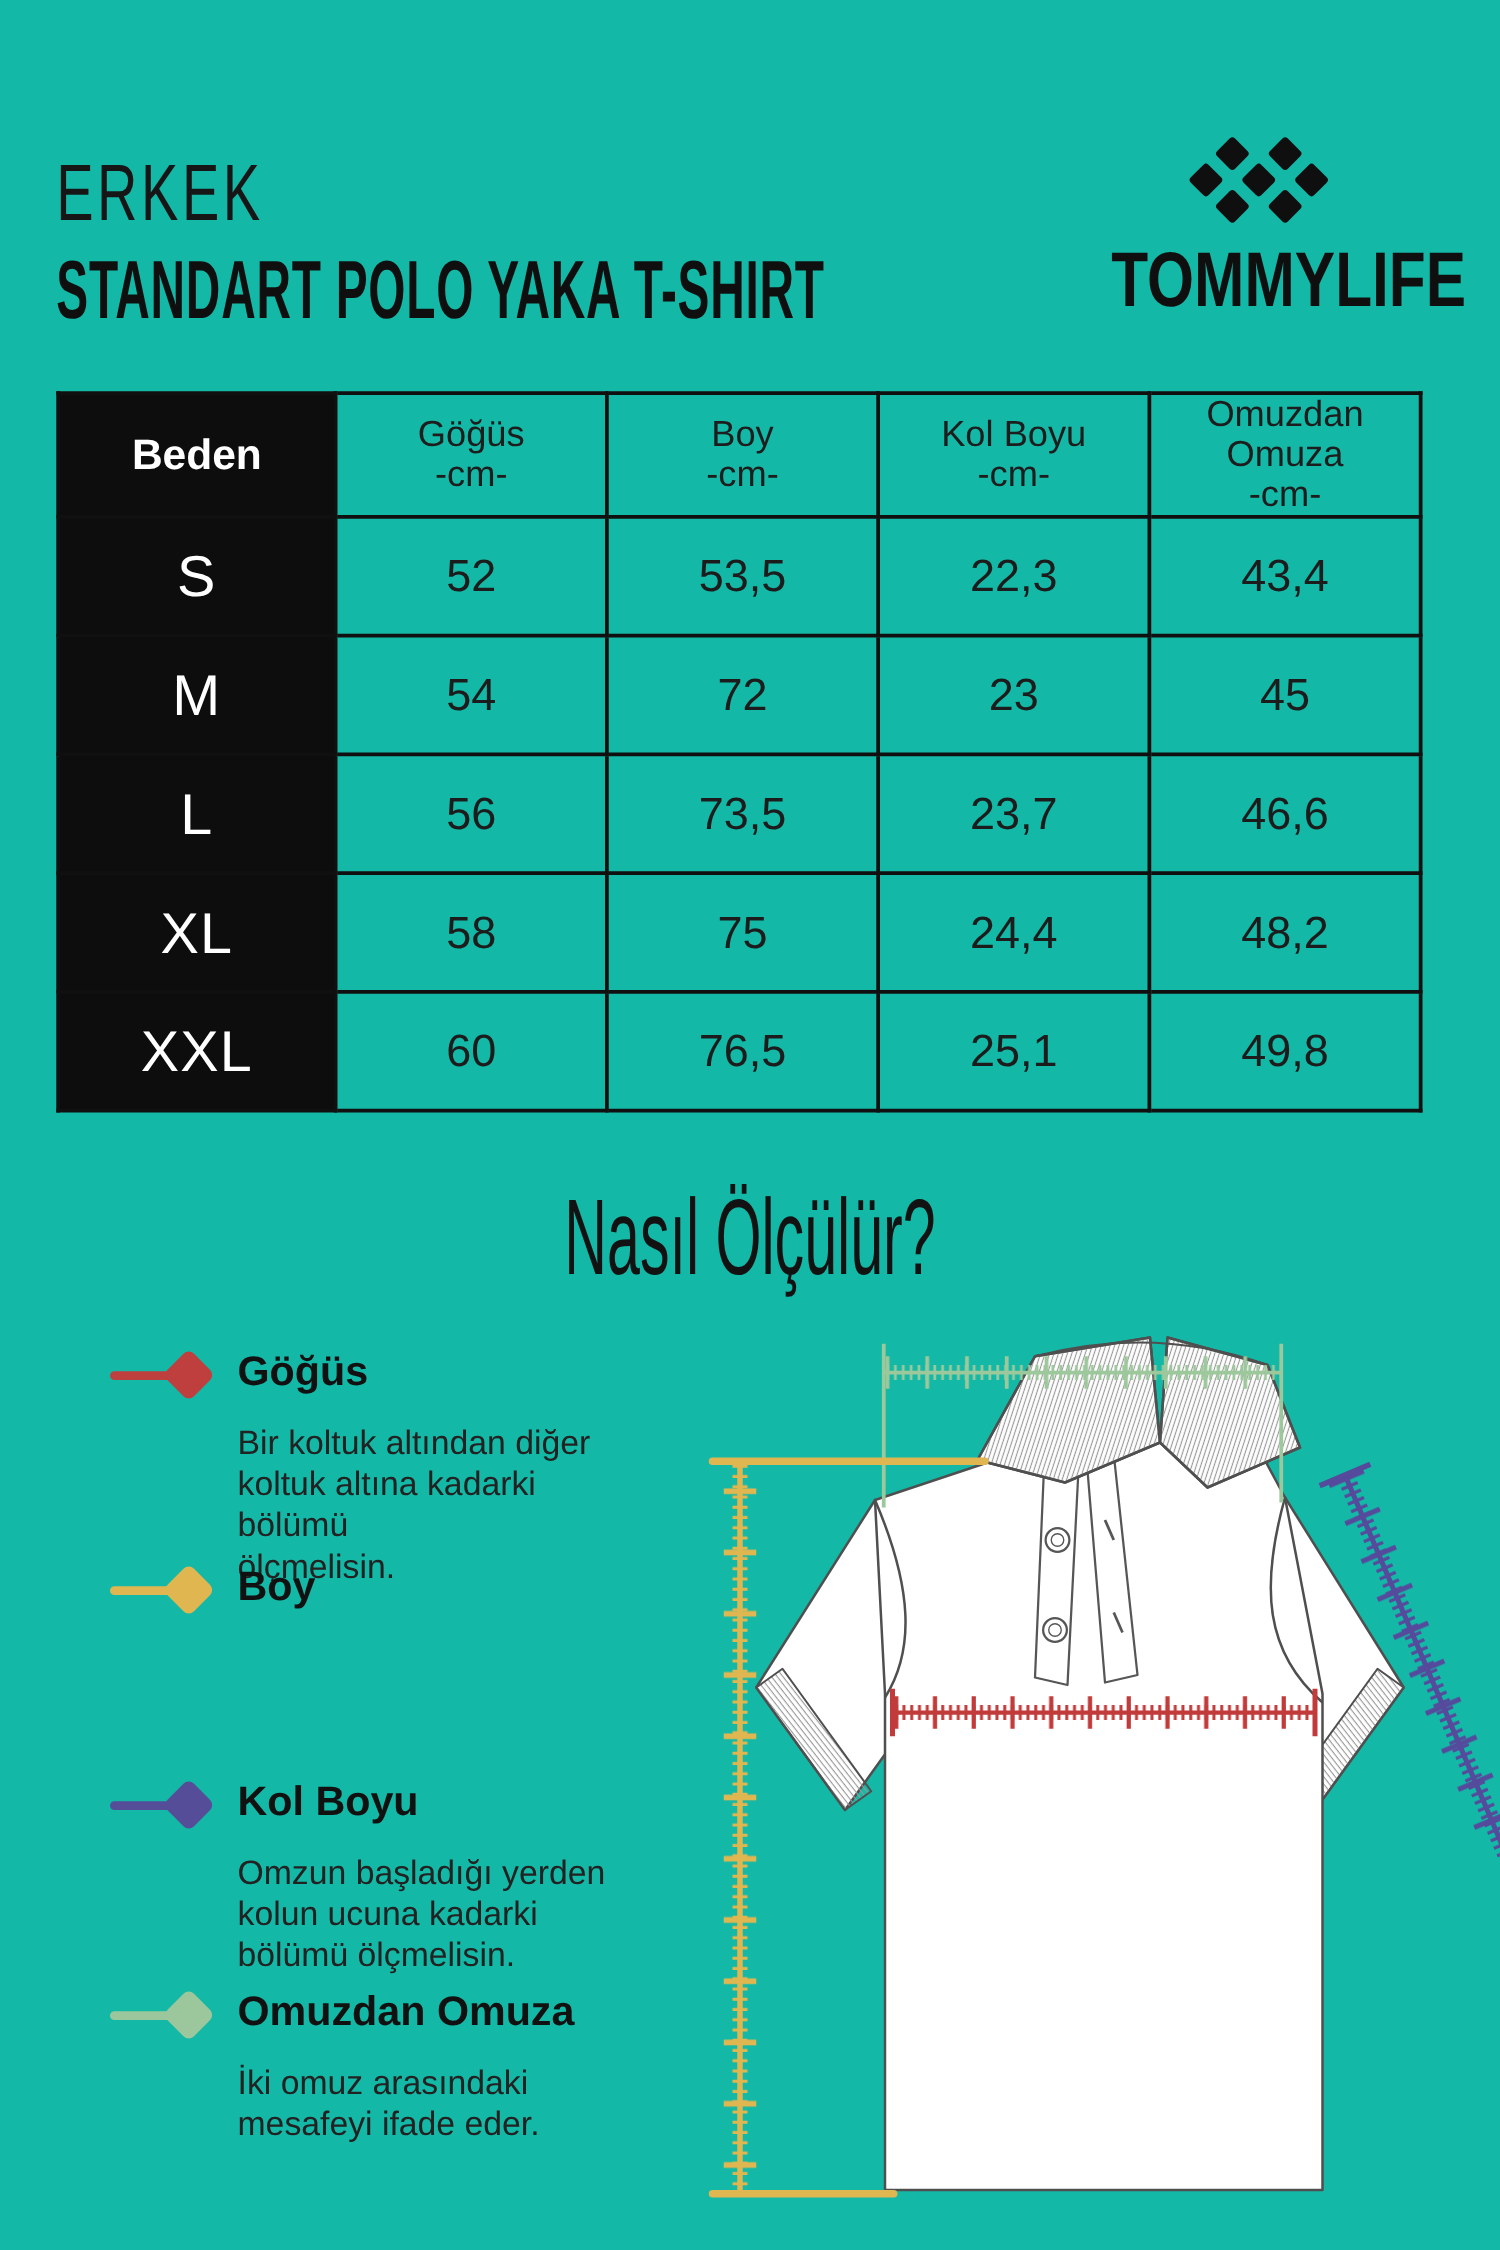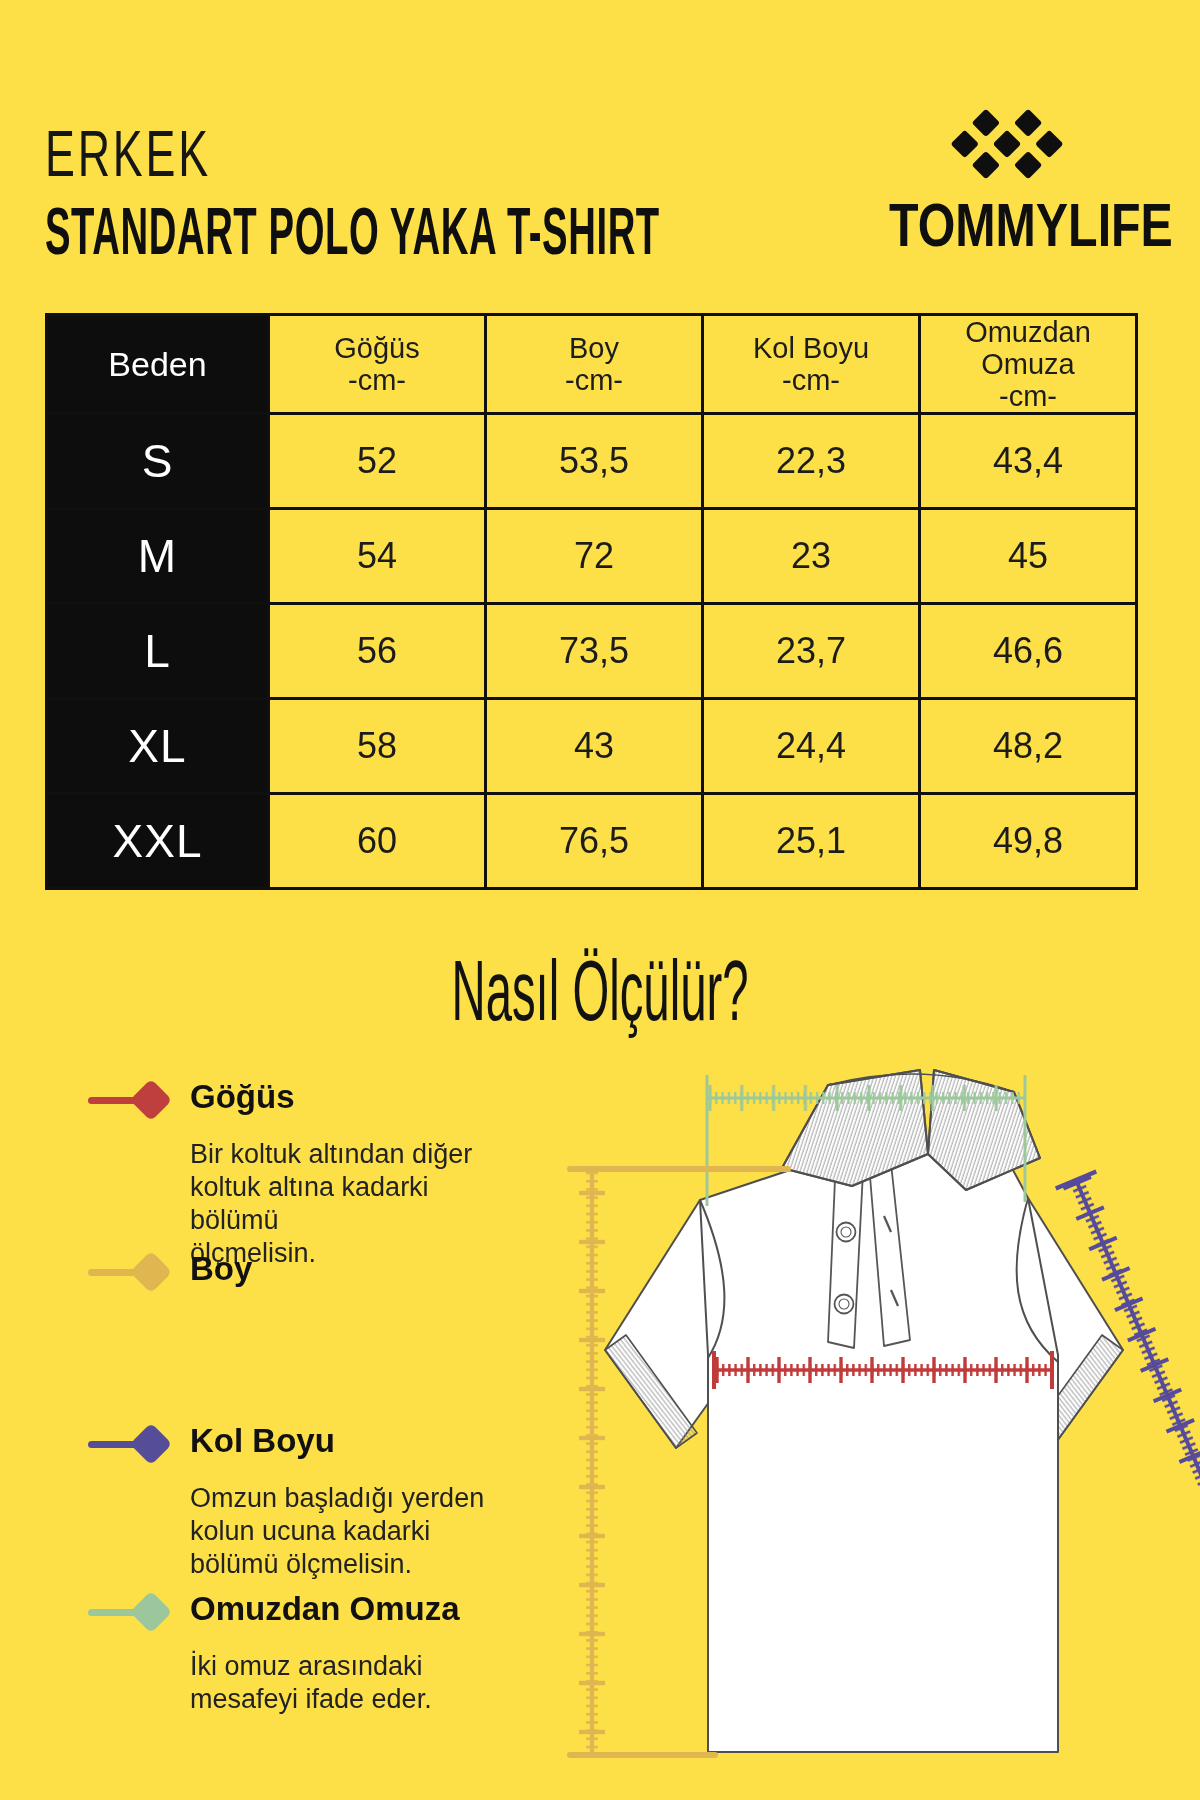--- a/index.html
+++ b/index.html
@@ -1,16 +1,16 @@
 <!DOCTYPE html>
 <html><head>
 <meta charset="utf-8">
 <style>
   html,body{margin:0;padding:0;background:#fff;}
-  #page{position:relative;width:1200px;height:1800px;background:#fde047;overflow:hidden;
+  #page{position:relative;width:1200px;height:1800px;background:#14b8a6;overflow:hidden;
         font-family:"Liberation Sans","DejaVu Sans",sans-serif;color:#1a1a1a;}
 
   
   .gender{position:absolute;left:45px;top:122px;font-size:64px;font-weight:400;
           letter-spacing:4px;transform:scaleX(.70);transform-origin:left top;
           color:#161616;white-space:nowrap;line-height:1;}
   .product-title{position:absolute;left:45px;top:198px;font-size:66px;font-weight:700;
           letter-spacing:1px;transform:scaleX(.58);transform-origin:left top;
           color:#0f0f0f;white-space:nowrap;line-height:1;}
   .brand-logo{position:absolute;left:940px;top:96px;width:134px;height:96px;}
@@ -21,21 +21,21 @@
   
   table.size{position:absolute;left:45px;top:313px;border-collapse:collapse;table-layout:fixed;}
   table.size td,table.size th{border:3px solid #101010;text-align:center;vertical-align:middle;padding:0;}
   table.size .c0{width:219px;}
   table.size .cn{width:214px;}
   table.size tr{height:95px;}
   table.size tr.hdr{height:97px;}
   .dark{background:#0d0d0d;color:#ffffff;}
   .hdr-lbl{font-size:29px;line-height:32px;font-weight:400;color:#1d1d1d;}
   .hdr-unit{font-size:29px;line-height:32px;font-weight:400;color:#1d1d1d;}
-  .beden{font-size:34px;font-weight:400;}
+  .beden{font-size:34px;font-weight:700;}
   td.sz{font-size:46px;font-weight:400;letter-spacing:1px;}
   td.val{font-size:36px;font-weight:400;color:#1c1c1c;}
 
   
   .how-title{position:absolute;left:0;top:943px;width:1200px;text-align:center;
           font-size:86px;font-weight:400;transform:scaleX(.55);transform-origin:center top;
           color:#121212;white-space:nowrap;line-height:1.1;}
 
   .legend{position:absolute;left:88px;top:1078px;width:430px;height:700px;}
   .legend-item{position:absolute;left:0;width:430px;}
@@ -109,21 +109,21 @@
     <tr>
       <td class="c0 dark sz">L</td>
       <td class="cn val">56</td>
       <td class="cn val">73,5</td>
       <td class="cn val">23,7</td>
       <td class="cn val">46,6</td>
     </tr>
     <tr>
       <td class="c0 dark sz">XL</td>
       <td class="cn val">58</td>
-      <td class="cn val">43</td>
+      <td class="cn val">75</td>
       <td class="cn val">24,4</td>
       <td class="cn val">48,2</td>
     </tr>
     <tr>
       <td class="c0 dark sz">XXL</td>
       <td class="cn val">60</td>
       <td class="cn val">76,5</td>
       <td class="cn val">25,1</td>
       <td class="cn val">49,8</td>
     </tr>

